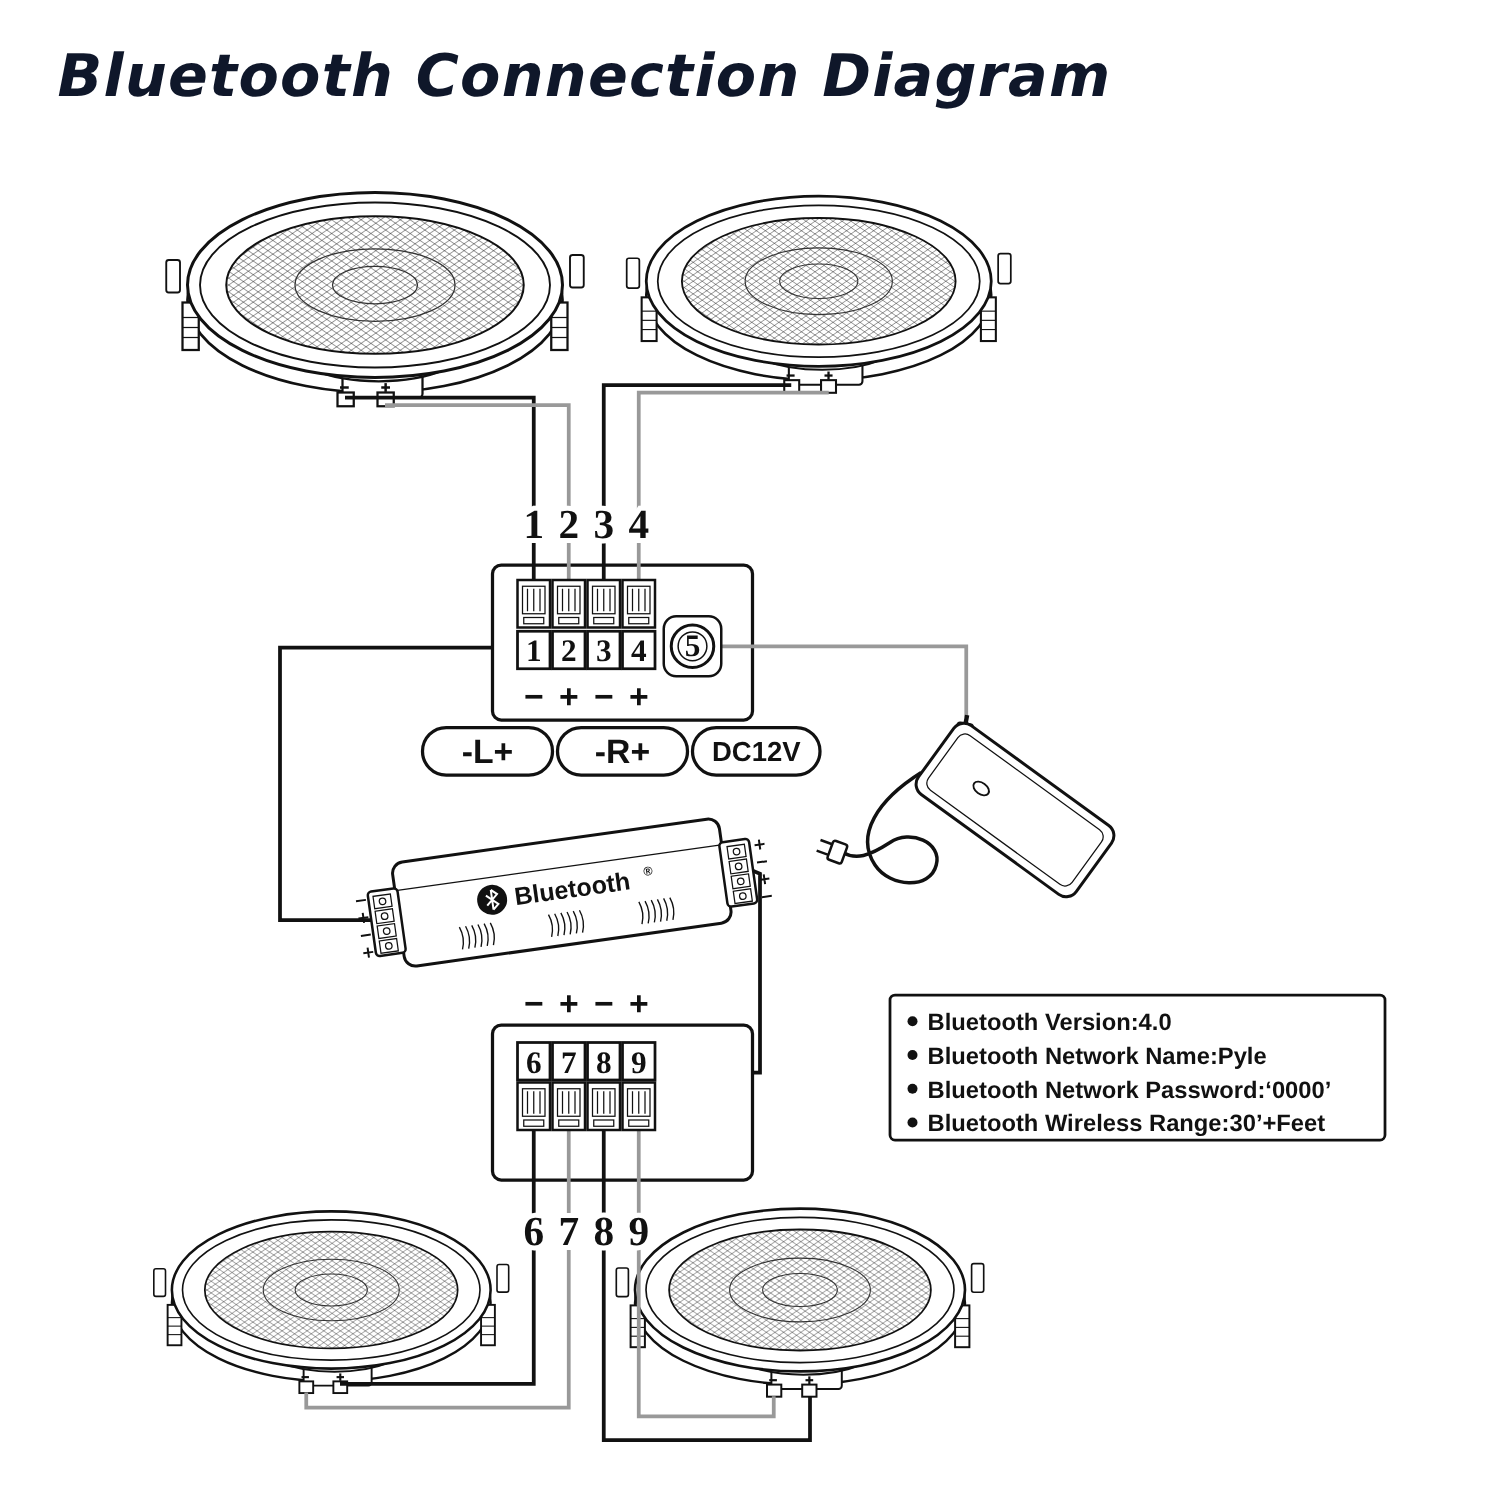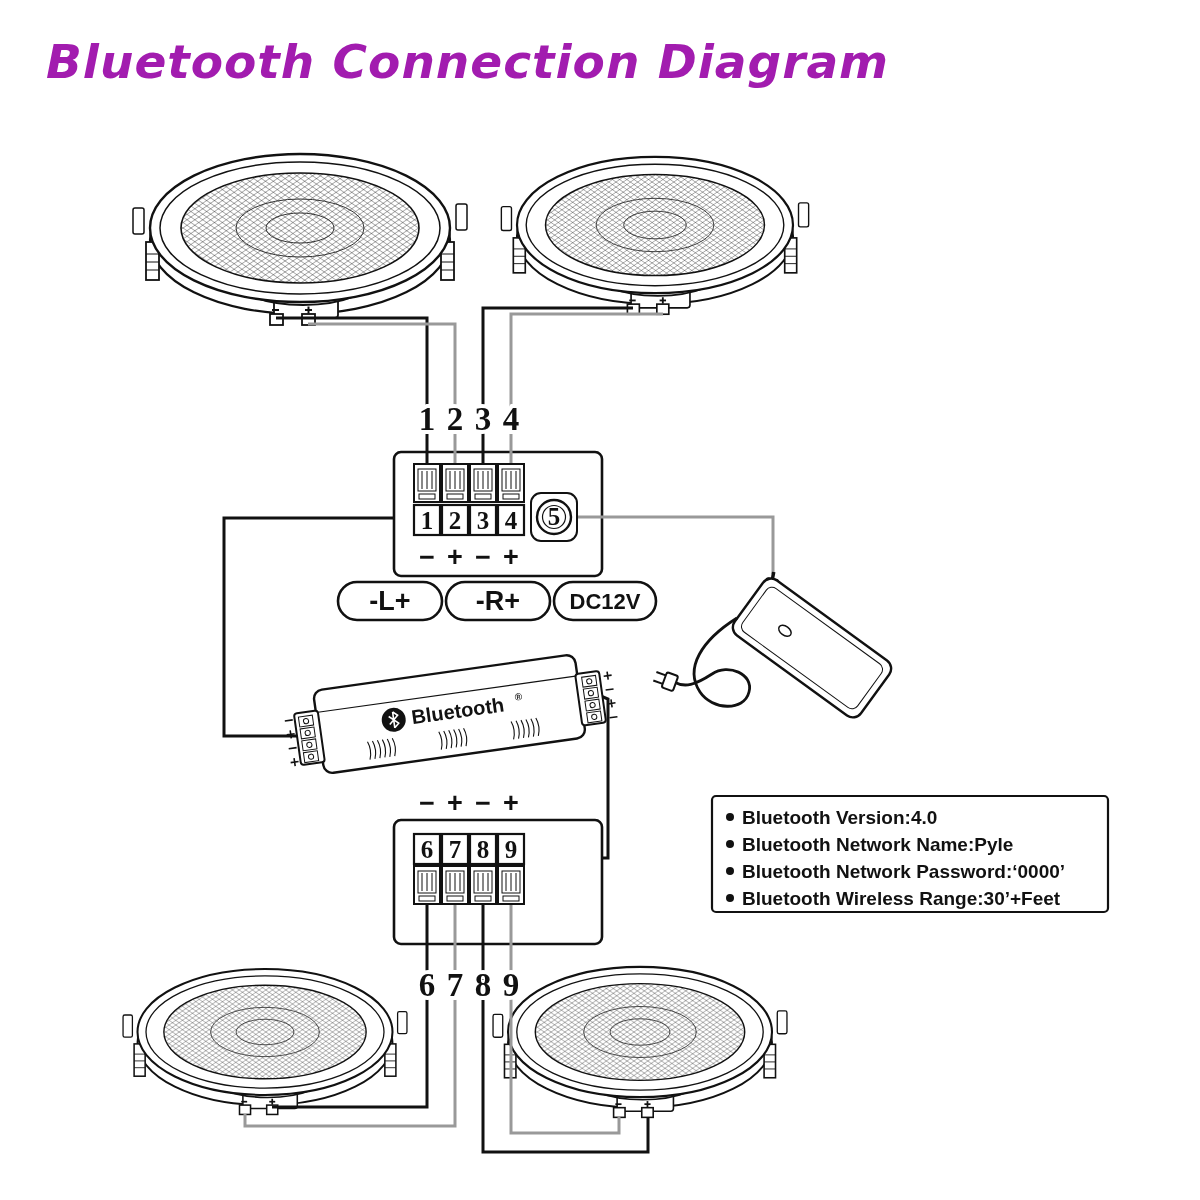--- a/index.html
+++ b/index.html
@@ -1,20 +1,20 @@
 <!DOCTYPE html>
 <html><head>
 <meta charset="utf-8">
 <style>
   html,body{margin:0;padding:0;background:#fff;}
   .canvas{position:relative;width:1200px;height:1200px;background:#fff;overflow:hidden;
           font-family:"Liberation Sans",sans-serif;}
   h1.title{position:absolute;left:46px;top:34px;margin:0;
            font-family:"DejaVu Sans",sans-serif;font-style:italic;font-weight:800;
-           font-size:47px;color:#a21caf;letter-spacing:1px;}
+           font-size:47px;color:#0f172a;letter-spacing:1px;}
   svg{position:absolute;left:0;top:0;}
   text{fill:#111;}
   .num-serif{font-family:"Liberation Serif",serif;font-weight:bold;}
   .wire-num{font-size:33px;}
   .box-num{font-size:25px;}
   .jack-num{font-size:25px;}
   .sans-b{font-family:"Liberation Sans",sans-serif;font-weight:bold;}
   .pol{font-size:27px;}
   .pill-t{font-size:27px;}
   .pill-s{font-size:22px;}

